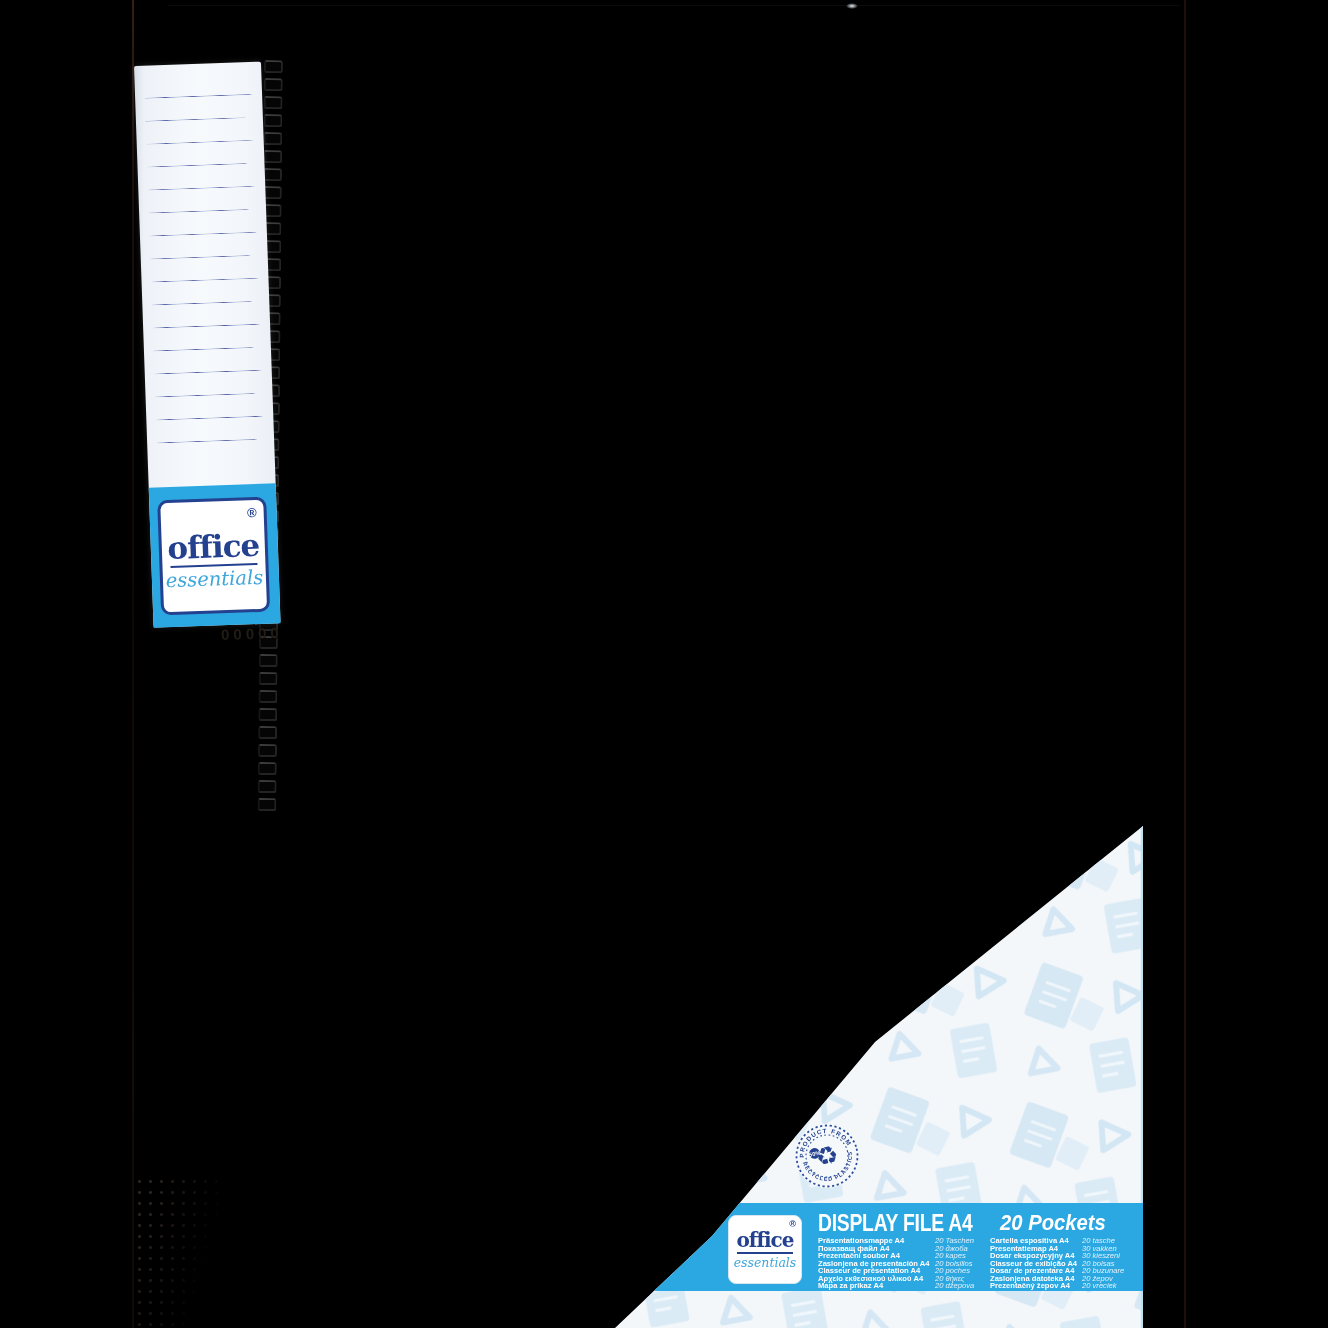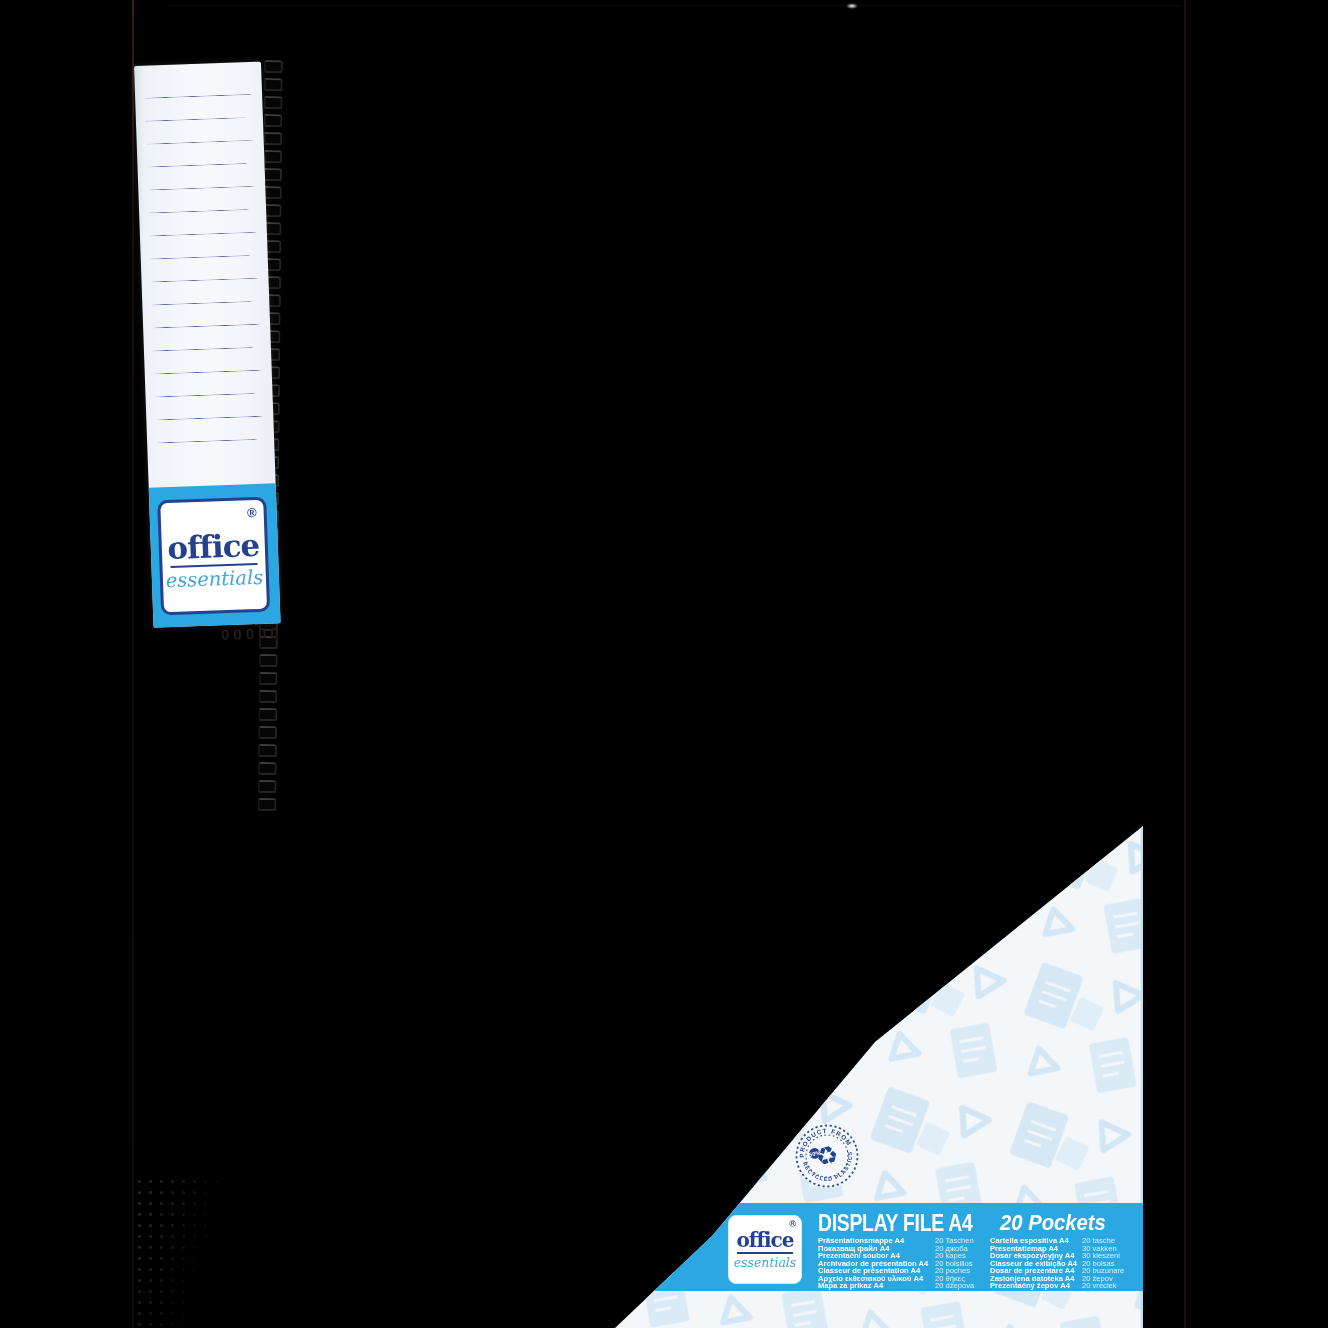--- a/index.html
+++ b/index.html
@@ -69,21 +69,21 @@
     font-size:23px;letter-spacing:-.3px;transform:scaleX(.84);transform-origin:left;white-space:nowrap;}
   .banner-subtitle{position:absolute;left:440px;top:7px;color:#fff;font-style:italic;font-weight:600;
     font-size:22px;transform:scaleX(.92);transform-origin:left;white-space:nowrap;}
   .lang-col{position:absolute;top:34px;color:#fff;}
   .lang-col-1{left:258px;width:212px;}
   .lang-col-2{left:430px;width:215px;}
   .lang-row{display:flex;font-size:7.6px;line-height:7.55px;white-space:nowrap;}
   .lang-name{font-weight:bold;flex:none;}
   .lang-col-1 .lang-name{width:117px;}
   .lang-col-2 .lang-name{width:92px;}
-  .lang-val{opacity:.85;font-weight:400;}
+  .lang-val{font-style:italic;opacity:.85;font-weight:400;}
   .badge-arc{fill:var(--navy,#24418F);font-weight:bold;letter-spacing:1.1px;
     font-family:"Liberation Sans",sans-serif;}
 </style>
 </head>
 <body>
 
 <div class="stage">
 
   <div class="edge edge-left"></div>
   <div class="edge edge-right"></div>
@@ -220,21 +220,21 @@
           </div>
           <div class="lang-row">
             <span class="lang-name">Показващ файл A4</span>
             <span class="lang-val">20 джоба</span>
           </div>
           <div class="lang-row">
             <span class="lang-name">Prezentační soubor A4</span>
             <span class="lang-val">20 kapes</span>
           </div>
           <div class="lang-row">
-            <span class="lang-name">Archivador de présentation A4</span>
+            <span class="lang-name">Zaslonjena de presentación A4</span>
             <span class="lang-val">20 bolsillos</span>
           </div>
           <div class="lang-row">
             <span class="lang-name">Classeur de présentation A4</span>
             <span class="lang-val">20 poches</span>
           </div>
           <div class="lang-row">
             <span class="lang-name">Αρχείο εκθεσιακού υλικού A4</span>
             <span class="lang-val">20 θήκες</span>
           </div>

